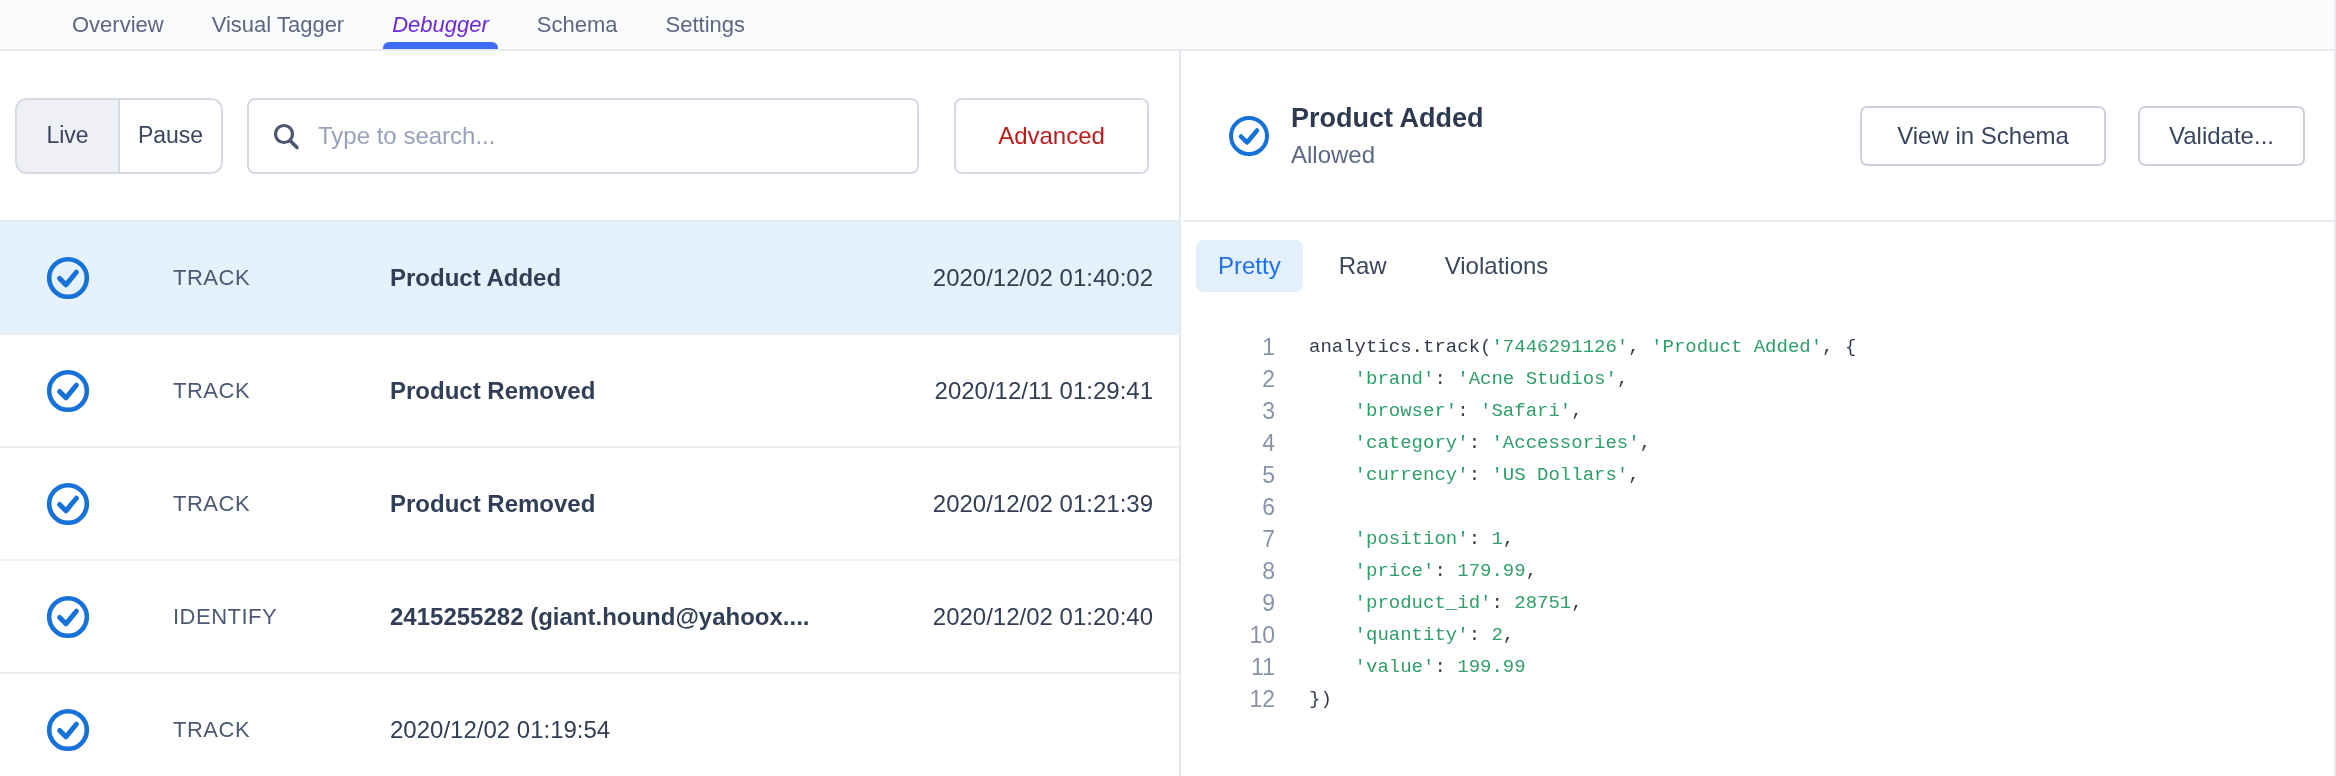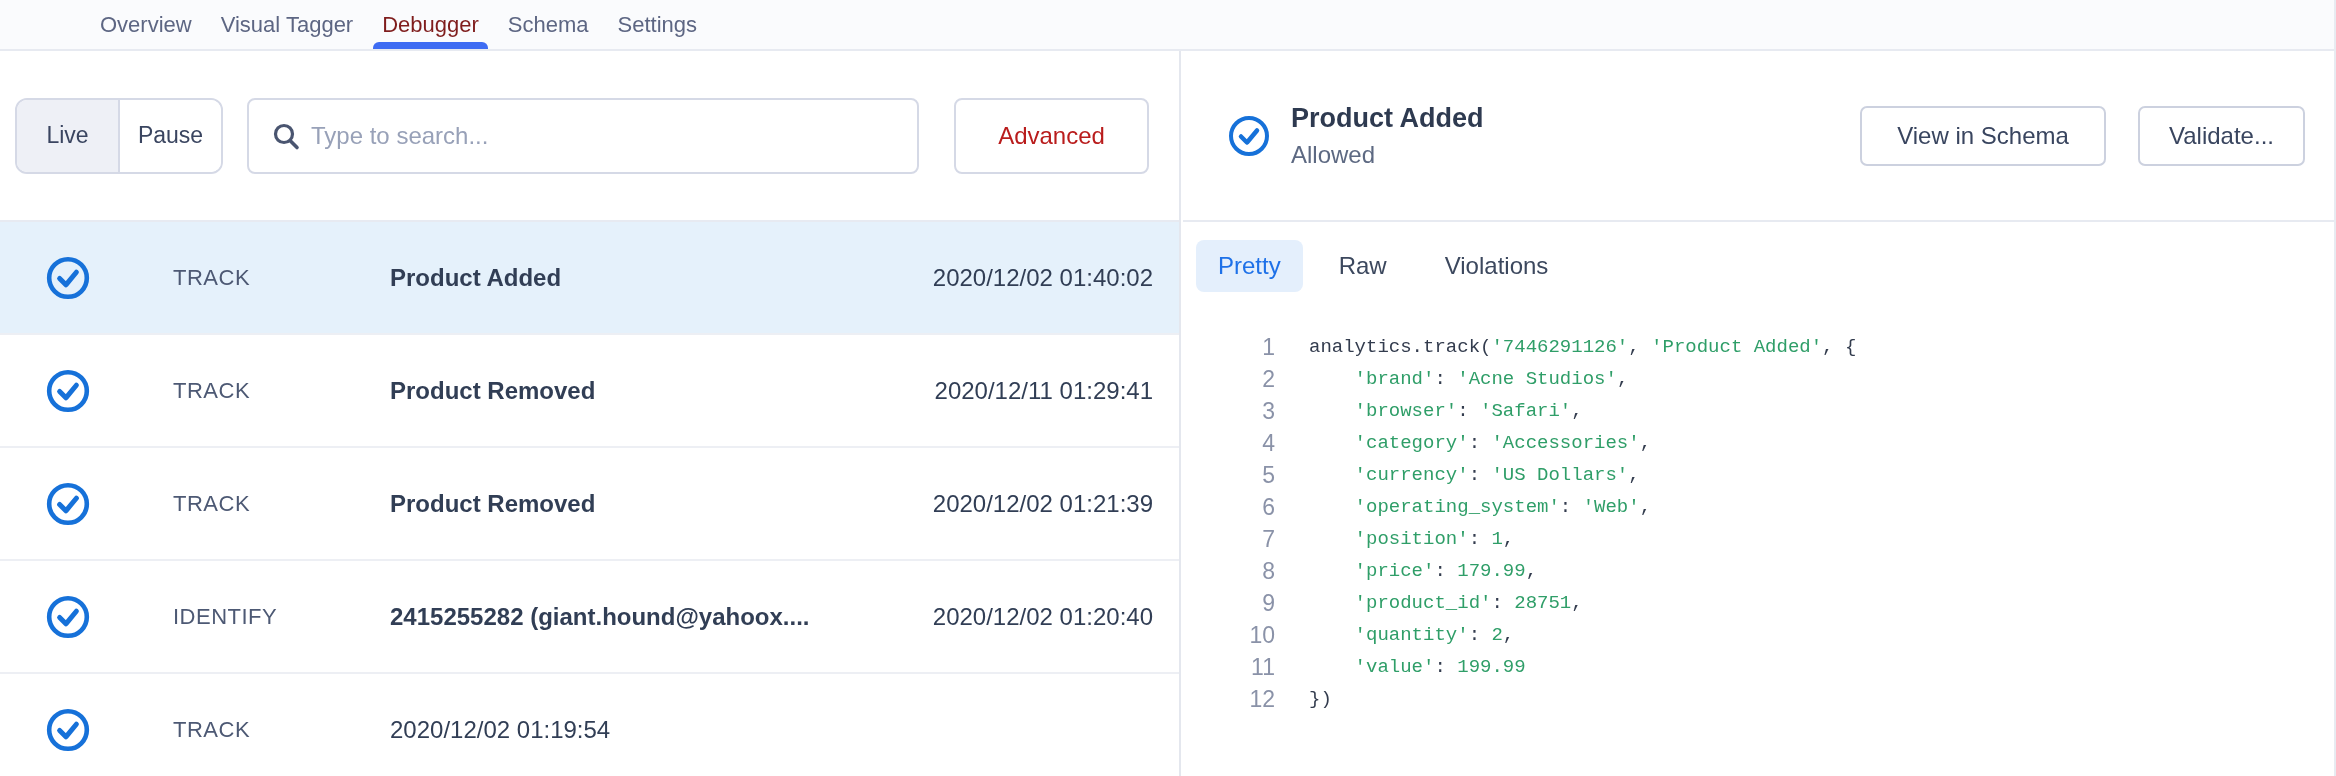--- a/index.html
+++ b/index.html
@@ -7,27 +7,27 @@
   #root {
     position:relative; width:2336px; height:776px; overflow:hidden;
     font-family:"Liberation Sans", sans-serif; background:#ffffff;
     border-right:2px solid #e8ebf1;
   }
 
   
   .nav {
     position:absolute; top:0; left:0; right:0; height:51px;
     background:#fafbfd; border-bottom:2px solid #e7eaf1;
-    display:flex; align-items:center; padding-left:100px; gap:29px;
+    display:flex; align-items:center; padding-left:72px; gap:48px;
   }
   .tab {
     position:relative; height:100%; display:flex; align-items:center;
     font-size:22px; color:#5d6683; cursor:pointer; white-space:nowrap;
   }
-  .tab.active { color:#7f1d1d; }
+  .tab.active { color:#6d28d9;font-style:italic; }
   .tab.active::after {
     content:""; position:absolute; left:-9px; right:-9px; bottom:0;
     height:7px; background:#3e6cf3; border-radius:6px 6px 0 0;
   }
 
   
   .left {
     position:absolute; top:51px; left:0; width:1181px; bottom:0;
     border-right:2px solid #e4e7ee; background:#fff;
   }
@@ -43,21 +43,21 @@
     flex:1; display:flex; align-items:center; justify-content:center;
     font-size:23px; color:#3a4560; background:#fff; cursor:pointer;
   }
   .seg-btn.active { background:#eef0f6; border-right:2px solid #d5d9e6; }
   .search {
     margin-left:24px; width:672px; height:76px; border:2px solid #d5d9e6;
     border-radius:8px; display:flex; align-items:center; padding:0 22px;
     background:#fff; flex:none;
   }
   .search input {
-    border:none; outline:none; flex:1; margin-left:10px;
+    border:none; outline:none; flex:1; margin-left:17px;
     font-size:24px; color:#3a4560; font-family:"Liberation Sans",sans-serif;
     background:transparent;
   }
   .search input::placeholder { color:#98a1b8; opacity:1; }
   .advanced-btn {
     margin-left:35px; width:195px; height:76px; border:2px solid #d5d9e6;
     border-radius:8px; background:#fff; font-size:24px; color:#b91c1c;
     display:flex; align-items:center; justify-content:center; cursor:pointer; flex:none;
   }
 
@@ -251,21 +251,20 @@
         <div class="code-line">
     <span class="ln">4</span>
     <span class="code-text"><span class="tok-p">    </span><span class="tok-g">'category'</span><span class="tok-p">: </span><span class="tok-g">'Accessories'</span><span class="tok-p">,</span></span>
   </div>
         <div class="code-line">
     <span class="ln">5</span>
     <span class="code-text"><span class="tok-p">    </span><span class="tok-g">'currency'</span><span class="tok-p">: </span><span class="tok-g">'US Dollars'</span><span class="tok-p">,</span></span>
   </div>
         <div class="code-line">
     <span class="ln">6</span>
-    <span class="code-text"><span class="tok-p">    </span><span class="tok-g">'operating_system'</span><span class="tok-p">: </span><span class="tok-g">'Web'</span><span class="tok-p">,</span></span>
   </div>
         <div class="code-line">
     <span class="ln">7</span>
     <span class="code-text"><span class="tok-p">    </span><span class="tok-g">'position'</span><span class="tok-p">: </span><span class="tok-g">1</span><span class="tok-p">,</span></span>
   </div>
         <div class="code-line">
     <span class="ln">8</span>
     <span class="code-text"><span class="tok-p">    </span><span class="tok-g">'price'</span><span class="tok-p">: </span><span class="tok-g">179.99</span><span class="tok-p">,</span></span>
   </div>
         <div class="code-line">

